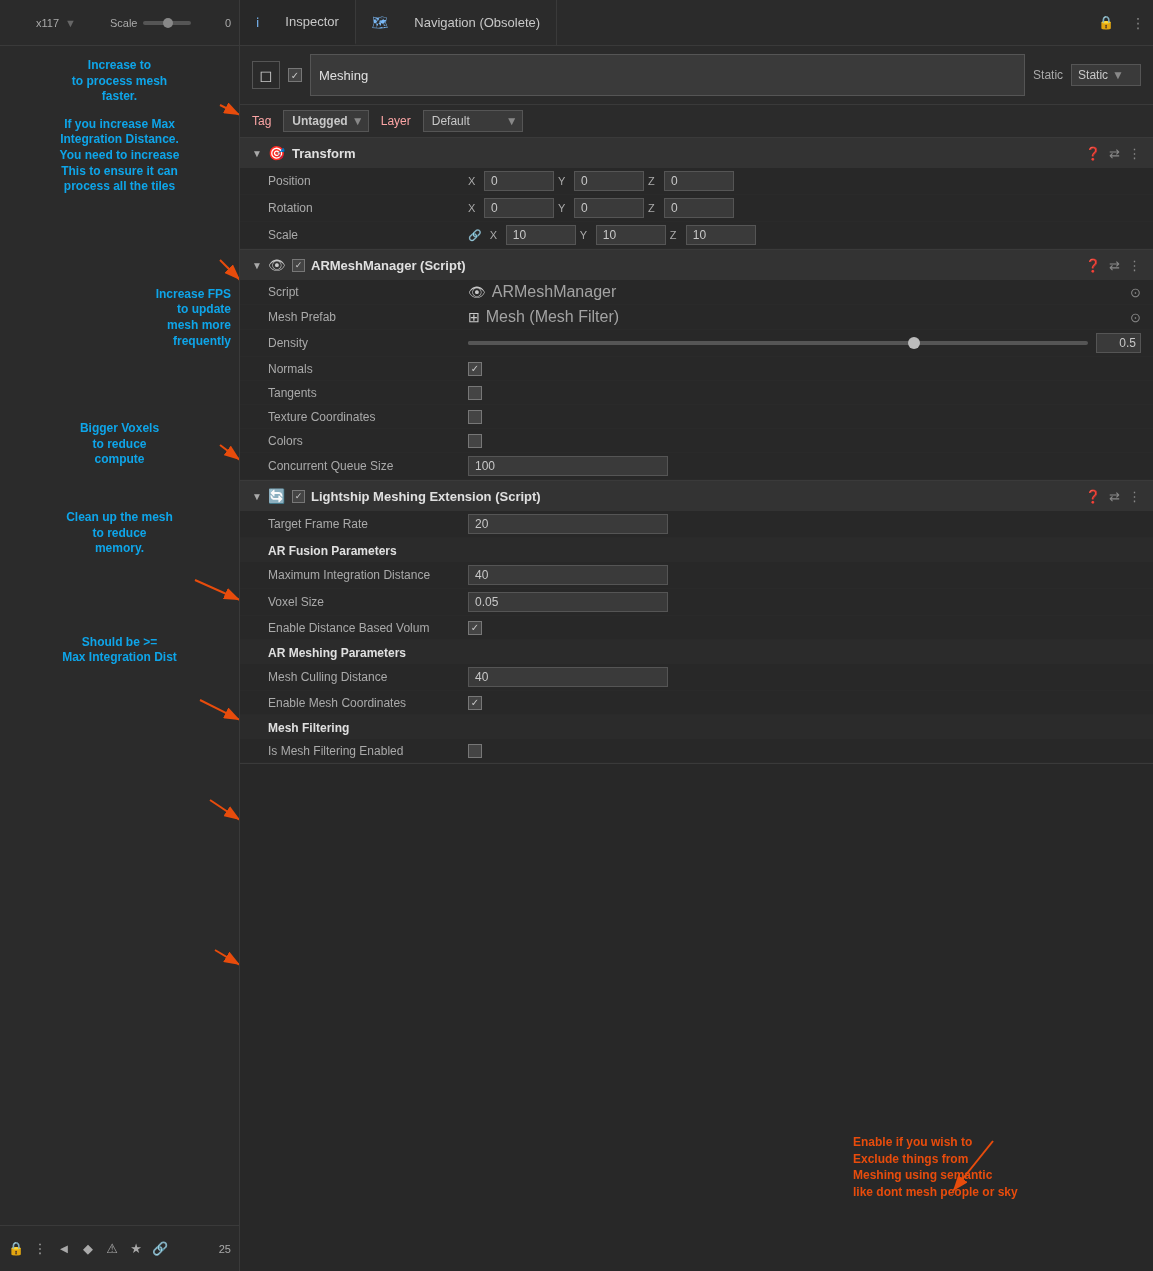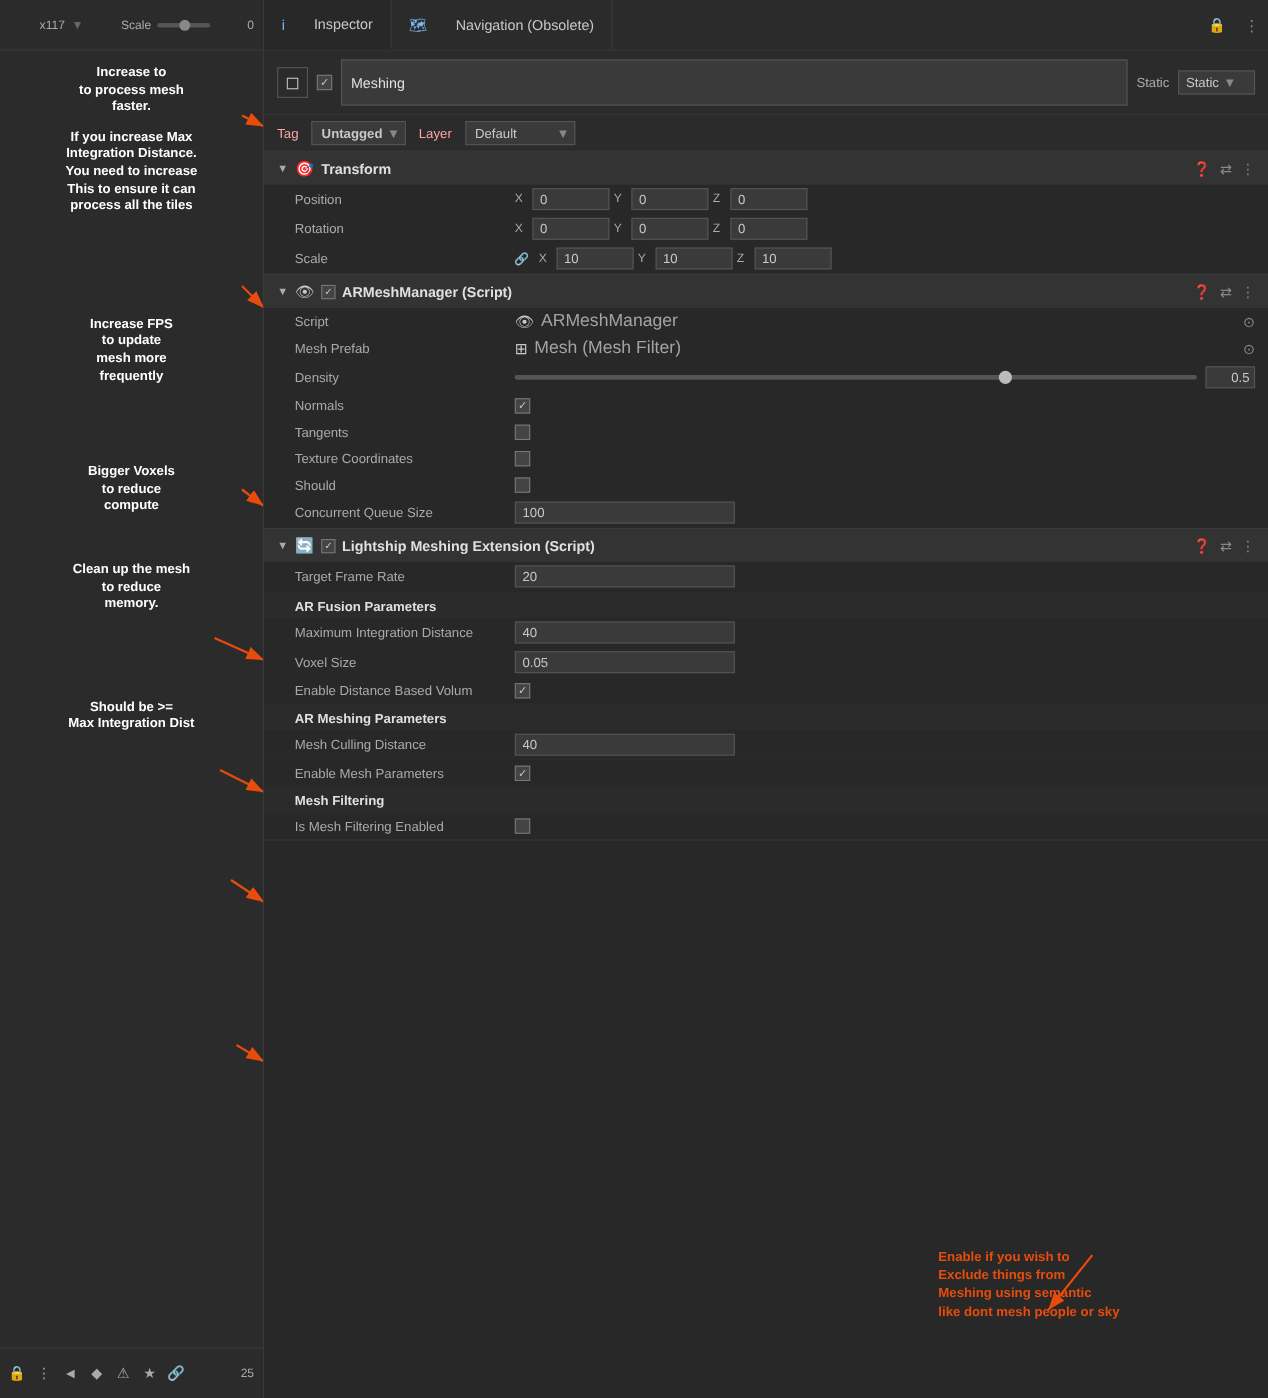--- a/index.html
+++ b/index.html
@@ -48,21 +48,21 @@
     .scale-slider-thumb {
       width: 10px;
       height: 10px;
       background: #888;
       border-radius: 50%;
       position: absolute;
       top: -3px;
       left: 20px;
     }
     .annotation {
-      color: #ffffff;
+      color: #0ea5e9;
       font-size: 12px;
       font-weight: bold;
       text-align: center;
       line-height: 1.3;
     }
 
     .bottom-bar {
       position: absolute;
       bottom: 0;
       left: 0;
@@ -461,21 +461,21 @@
     <div class="annotation" style="margin-bottom:12px;">
       <span style="white-space:pre-line;">If you increase Max
 Integration Distance.
 You need to increase
 This to ensure it can
 process all the tiles</span>
     </div>
 
     <div style="height:80px;"></div>
 
-    <div class="annotation" style="margin-bottom:12px;">
+    <div class="annotation" style="margin-bottom:12px;text-align:right;">
       <span style="white-space:pre-line;">Increase FPS
 to update
 mesh more
 frequently</span>
     </div>
 
     <div style="height:40px;"></div>
 
 
     <div style="height:20px;"></div>
@@ -684,21 +684,21 @@
         </div>
 
         <div class="field-row">
           <span class="field-name">Texture Coordinates</span>
           <div class="field-value">
             <div class="field-checkbox"></div>
           </div>
         </div>
 
         <div class="field-row">
-          <span class="field-name">Should</span>
+          <span class="field-name">Colors</span>
           <div class="field-value">
             <div class="field-checkbox"></div>
           </div>
         </div>
 
         <div class="field-row">
           <span class="field-name">Concurrent Queue Size</span>
           <input class="text-input" style="max-width: 200px;" value="100">
         </div>
       </div>
@@ -744,21 +744,21 @@
 
         <div class="sub-section-header">AR Meshing Parameters</div>
 
 
         <div class="field-row">
           <span class="field-name">Mesh Culling Distance</span>
           <input class="text-input" style="max-width: 200px;" value="40">
         </div>
 
         <div class="field-row">
-          <span class="field-name">Enable Mesh Parameters</span>
+          <span class="field-name">Enable Mesh Coordinates</span>
           <div class="field-value">
             <div class="field-checkbox">✓</div>
           </div>
         </div>
 
         <div class="sub-section-header">Mesh Filtering</div>
 
         <div class="field-row">
           <span class="field-name">Is Mesh Filtering Enabled</span>
           <div class="field-value">

